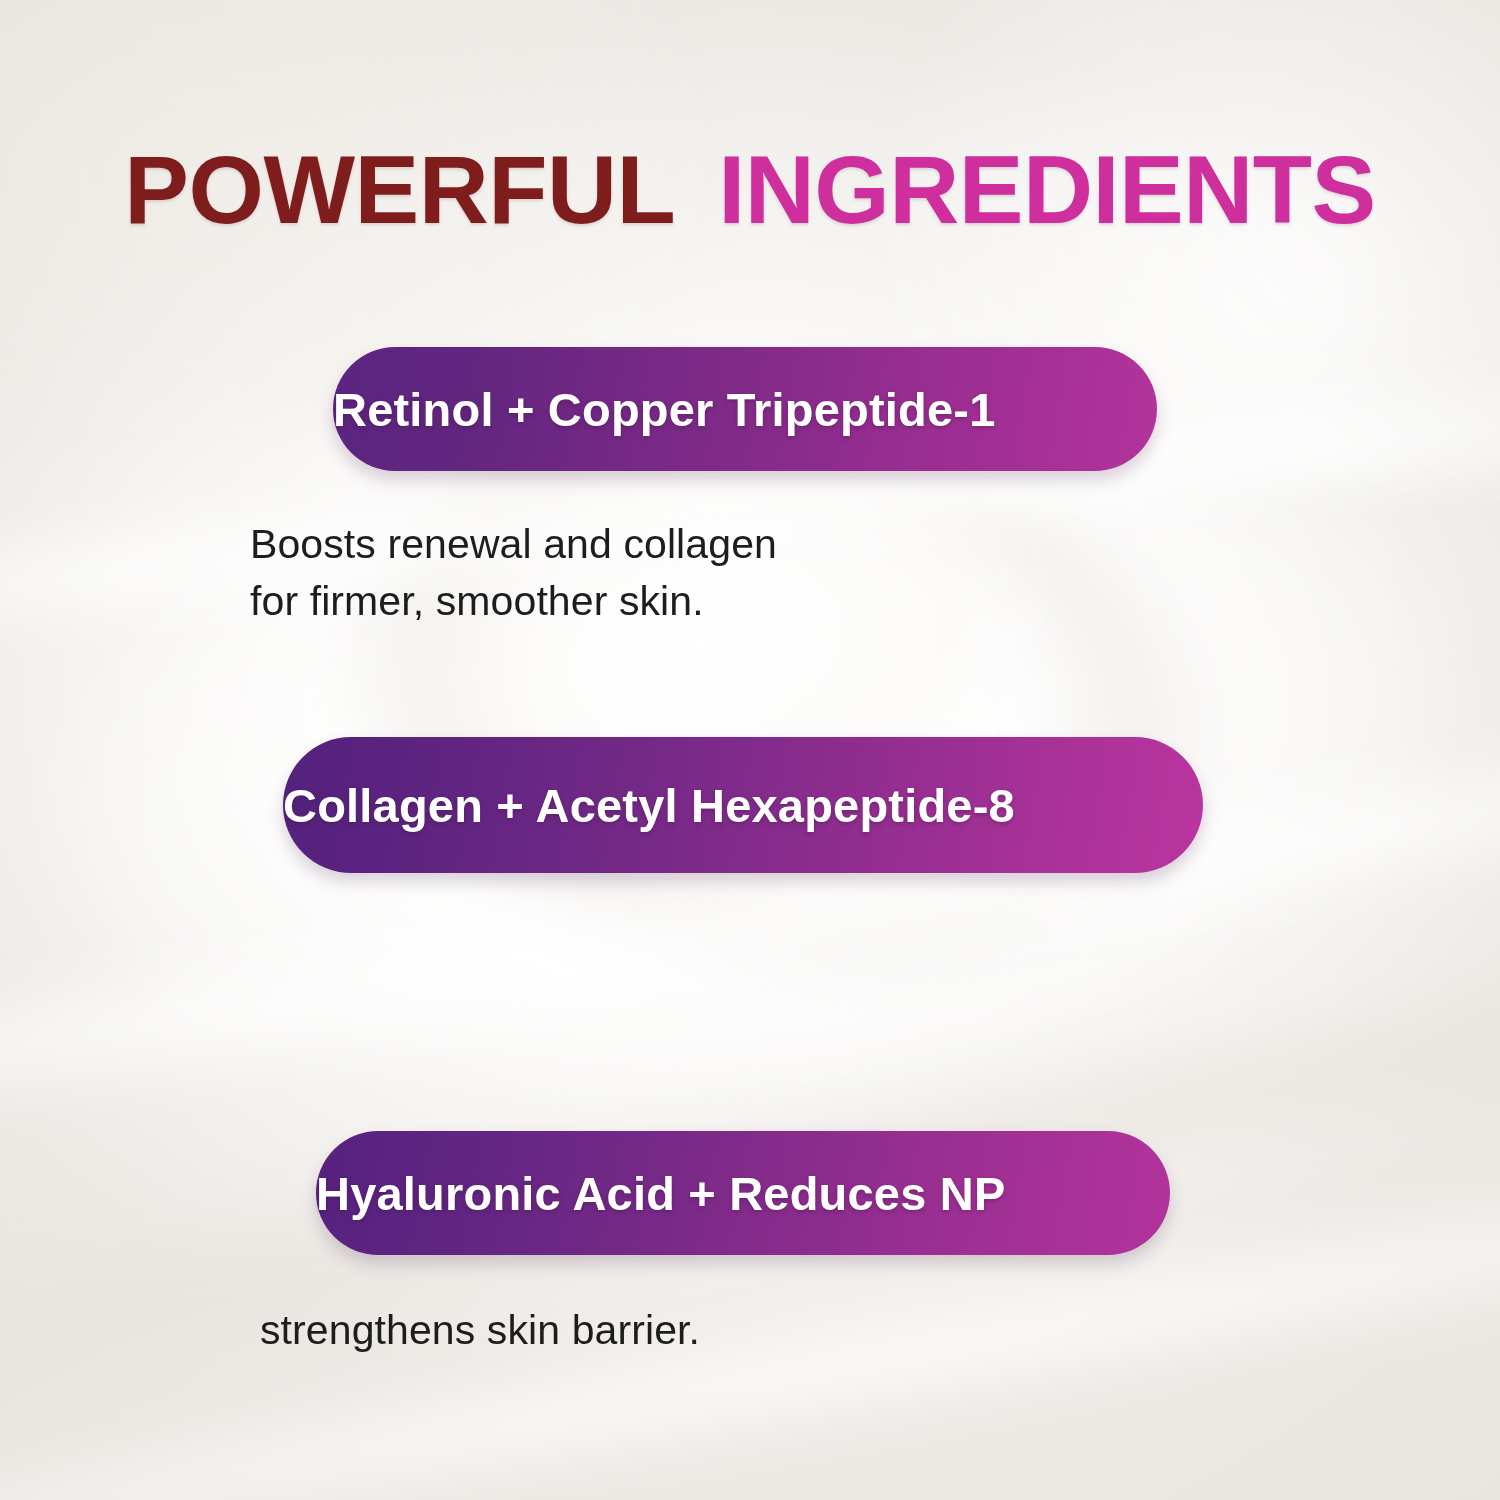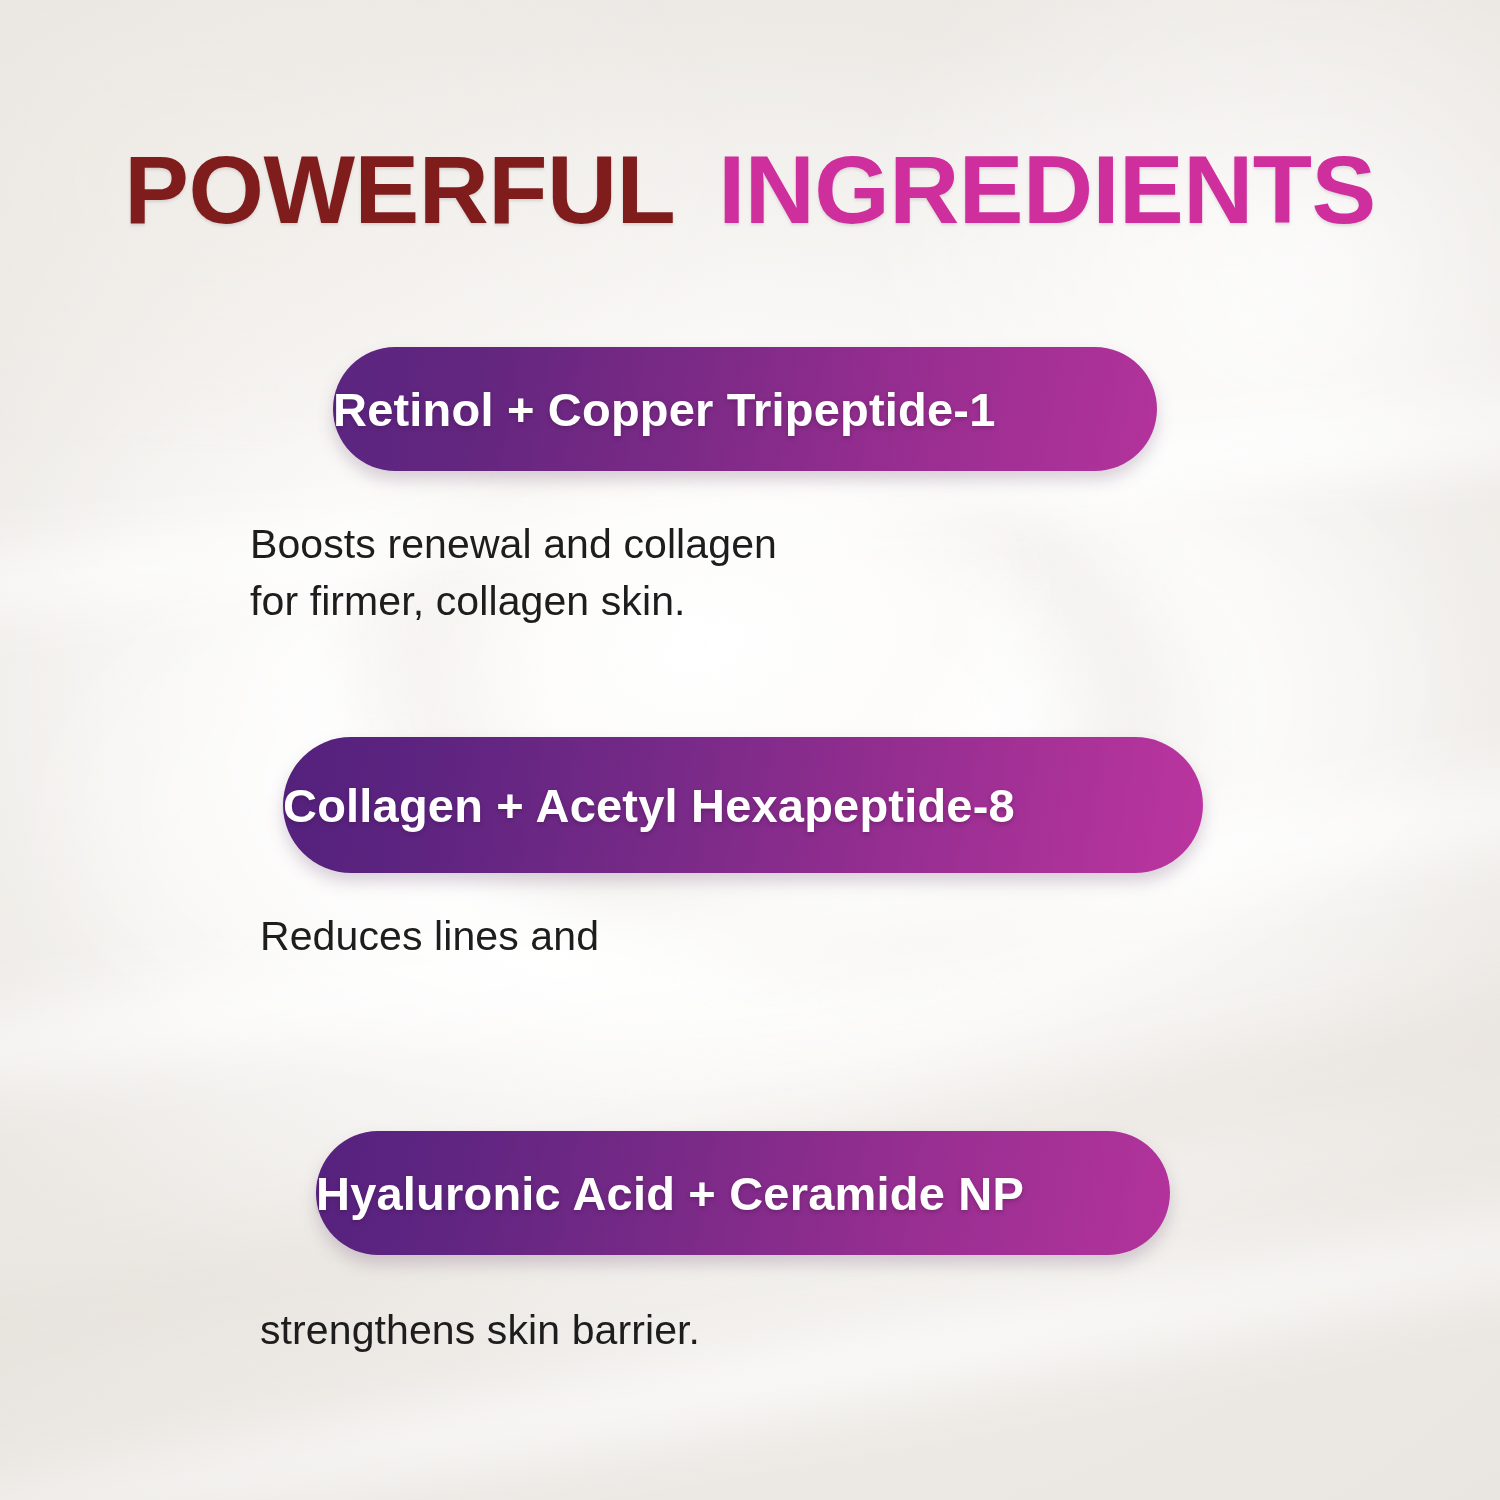--- a/index.html
+++ b/index.html
@@ -221,35 +221,34 @@
   <h1 class="heading">
     <span class="word-a">POWERFUL</span><span class="gap"></span><span class="word-b">INGREDIENTS</span>
   </h1>
 
   <div class="item">
     <div class="pill" id="pill-1">
       <span class="pill-label">Retinol + Copper Tripeptide-1</span>
     </div>
     <div class="desc" id="desc-1">
       <span>Boosts renewal and collagen</span>
-      <span>for firmer, collagen skin.</span>
+      <span>for firmer, smoother skin.</span>
     </div>
   </div>
 
   <div class="item">
     <div class="pill" id="pill-2">
       <span class="pill-label">Collagen + Acetyl Hexapeptide-8</span>
     </div>
     <div class="desc" id="desc-2">
-      <span>Reduces lines and</span>
     </div>
   </div>
 
   <div class="item">
     <div class="pill" id="pill-3">
-      <span class="pill-label">Hyaluronic Acid + Ceramide NP</span>
+      <span class="pill-label">Hyaluronic Acid + Reduces NP</span>
     </div>
     <div class="desc" id="desc-3">
       <span>strengthens skin barrier.</span>
     </div>
   </div>
 
 </div>
 
 </body></html>

